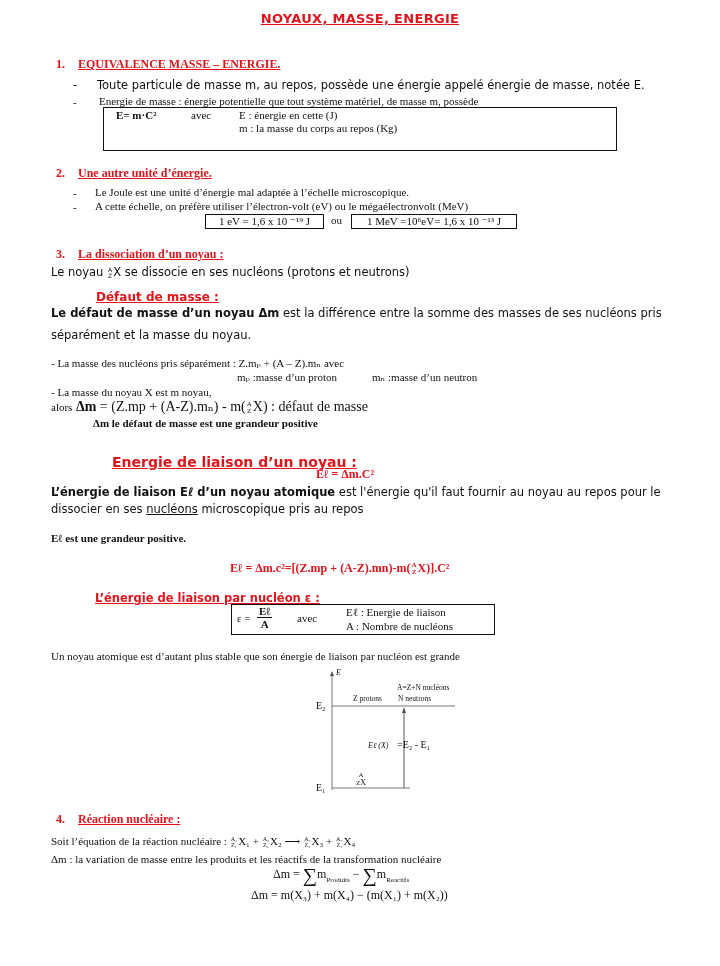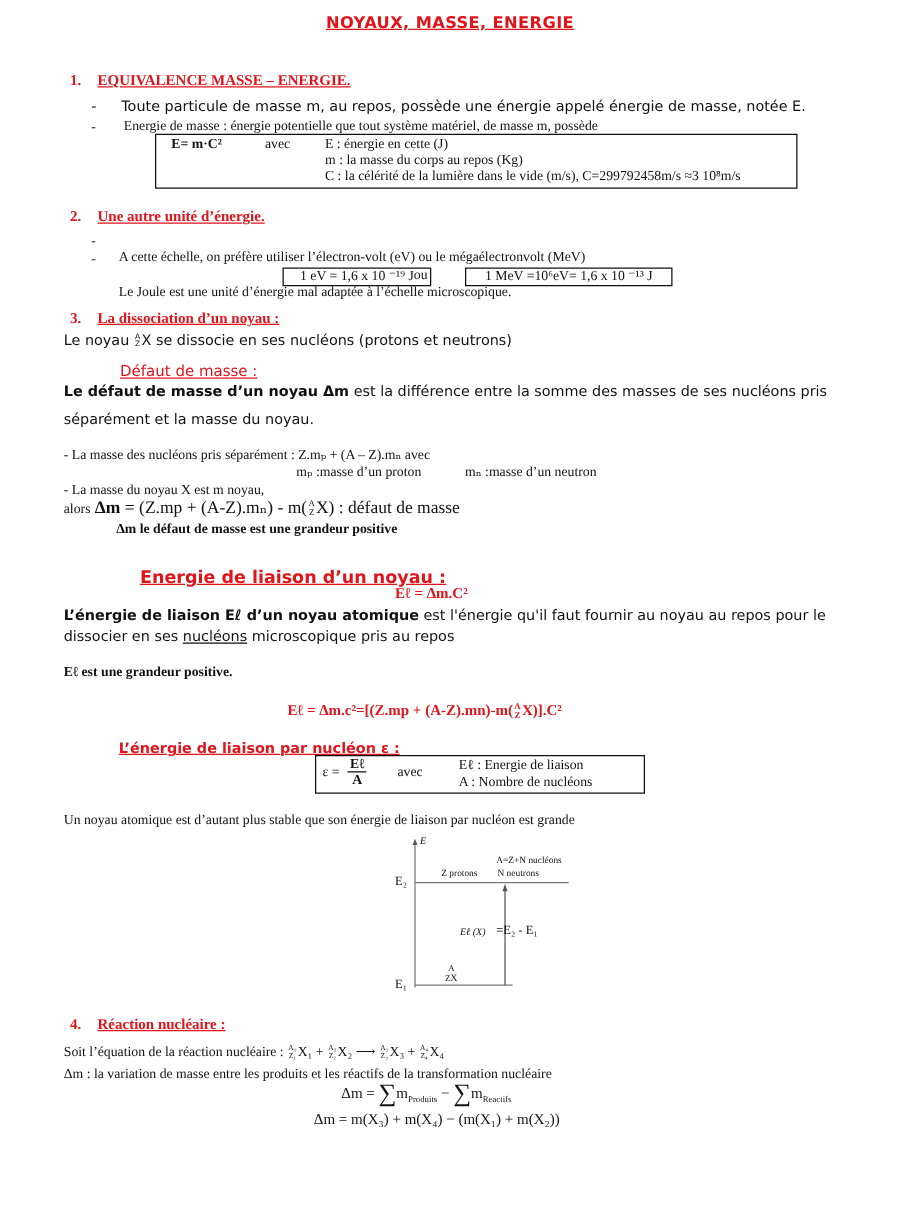--- a/index.html
+++ b/index.html
@@ -7,21 +7,21 @@
   .serif { font-family: "Liberation Serif", "DejaVu Serif", serif; }
   .comic { font-family: "DejaVu Sans", sans-serif; }
   .abs { position: absolute; white-space: nowrap; }
   .red { color: #e0141b; }
   .u { text-decoration: underline; }
   .title { left: 0; width: 720px; top: 11px; text-align: center; font-size: 13px; font-weight: bold; letter-spacing: 0.3px; }
   .h-sec { font-size: 12px; font-weight: bold; }
   .h-sec .num { display: inline-block; width: 22px; }
   .txt-s { font-size: 11px; }
   .comic-txt { font-size: 11.5px; }
-  .box { position: absolute; border: 1.3px solid #111; margin-left: 21px; }
+  .box { position: absolute; border: 1.3px solid #111; }
   sup, sub { font-size: 7px; }
   .nuc { display: inline-block; vertical-align: middle; font-size: 6px; line-height: 6px; text-align: center; margin: 0 1px; }
   .frac { display: inline-flex; flex-direction: column; vertical-align: middle; text-align: center; font-weight: bold; font-size: 11px; line-height: 12px; }
   .frac .num { border-bottom: 1px solid #111; padding: 0 2px; }
   .diagram { position: absolute; left: 310px; top: 668px; width: 150px; height: 130px; }
   .sumsym { font-size: 20px; vertical-align: middle; }
 </style>
 </head>
 <body>
 
@@ -33,43 +33,42 @@
 <div class="abs comic comic-txt" style="left:73px; top:78px;">-</div>
 <div class="abs comic comic-txt" style="left:97px; top:78px;">Toute particule de masse m, au repos, possède une énergie appelé énergie de masse, notée E.</div>
 <div class="abs serif txt-s" style="left:73px; top:96px;">-</div>
 <div class="abs serif txt-s" style="left:99px; top:95px;">Energie de masse : énergie potentielle que tout système matériel, de masse m, possède</div>
 
 <div class="box" style="left:103px; top:107px; width:512px; height:42px;">
   <div class="abs serif txt-s" style="left:12px; top:1px; font-weight:bold;">E= m·C²</div>
   <div class="abs serif txt-s" style="left:87px; top:1px;">avec</div>
   <div class="abs serif txt-s" style="left:135px; top:1px;">E : énergie en cette (J)</div>
   <div class="abs serif txt-s" style="left:135px; top:14px;">m : la masse du corps au repos (Kg)</div>
-  <div class="abs serif txt-s" style="left:135px; top:27px;">C : la célérité de la lumière dans le vide (m/s), C=299792458m/s ≈3 10⁸m/s</div>
 </div>
 
 <div class="abs serif h-sec red" style="left:56px; top:166px;">
   <span class="num">2.</span><span class="u">Une autre unité d’énergie.</span>
 </div>
 <div class="abs serif txt-s" style="left:73px; top:187px;">-</div>
-<div class="abs serif txt-s" style="left:95px; top:186px;margin-top:42px;">Le Joule est une unité d’énergie mal adaptée à l’échelle microscopique.</div>
+<div class="abs serif txt-s" style="left:95px; top:186px;">Le Joule est une unité d’énergie mal adaptée à l’échelle microscopique.</div>
 <div class="abs serif txt-s" style="left:73px; top:201px;">-</div>
 <div class="abs serif txt-s" style="left:95px; top:200px;">A cette échelle, on préfère utiliser l’électron-volt (eV) ou le mégaélectronvolt (MeV)</div>
 <div class="box serif txt-s" style="left:205px; top:214px; width:117px; height:13px; line-height:13px; text-align:center;">1 eV = 1,6 x 10 ⁻¹⁹ J</div>
 <div class="abs serif txt-s" style="left:331px; top:214px;">ou</div>
 <div class="box serif txt-s" style="left:351px; top:214px; width:164px; height:13px; line-height:13px; text-align:center;">1 MeV =10⁶eV= 1,6 x 10 ⁻¹³ J</div>
 
 <div class="abs serif h-sec red" style="left:56px; top:247px;">
   <span class="num">3.</span><span class="u">La dissociation d’un noyau :</span>
 </div>
 <div class="abs comic comic-txt" style="left:51px; top:265px;">
   <span>Le noyau</span>
   <span class="nuc"><span>A</span><br><span>Z</span></span><span>X se dissocie en ses nucléons (protons et neutrons)</span>
 </div>
 
-<div class="abs comic red u" style="left:96px; top:290px; font-size:12px; font-weight:normal;">Défaut de masse :</div>
+<div class="abs comic red u" style="left:96px; top:290px; font-size:12px; font-weight:bold;">Défaut de masse :</div>
 <div class="abs comic comic-txt" style="left:51px; top:306px;">
   <b>Le défaut de masse d’un noyau Δm</b><span> est la différence entre la somme des masses de ses nucléons pris</span>
 </div>
 <div class="abs comic comic-txt" style="left:51px; top:328px;text-align:right;">séparément et la masse du noyau.</div>
 <div class="abs serif txt-s" style="left:51px; top:357px;">-  La masse des nucléons pris séparément :  Z.mₚ + (A – Z).mₙ avec</div>
 <div class="abs serif txt-s" style="left:237px; top:371px;">mₚ :masse d’un proton</div>
 <div class="abs serif txt-s" style="left:372px; top:371px;">mₙ :masse d’un neutron</div>
 <div class="abs serif txt-s" style="left:51px; top:386px;">-  La masse du noyau X est m noyau,</div>
 <div class="abs serif" style="left:51px; top:398px; font-size:14px;">
   <span style="font-size:11px;">alors</span>

